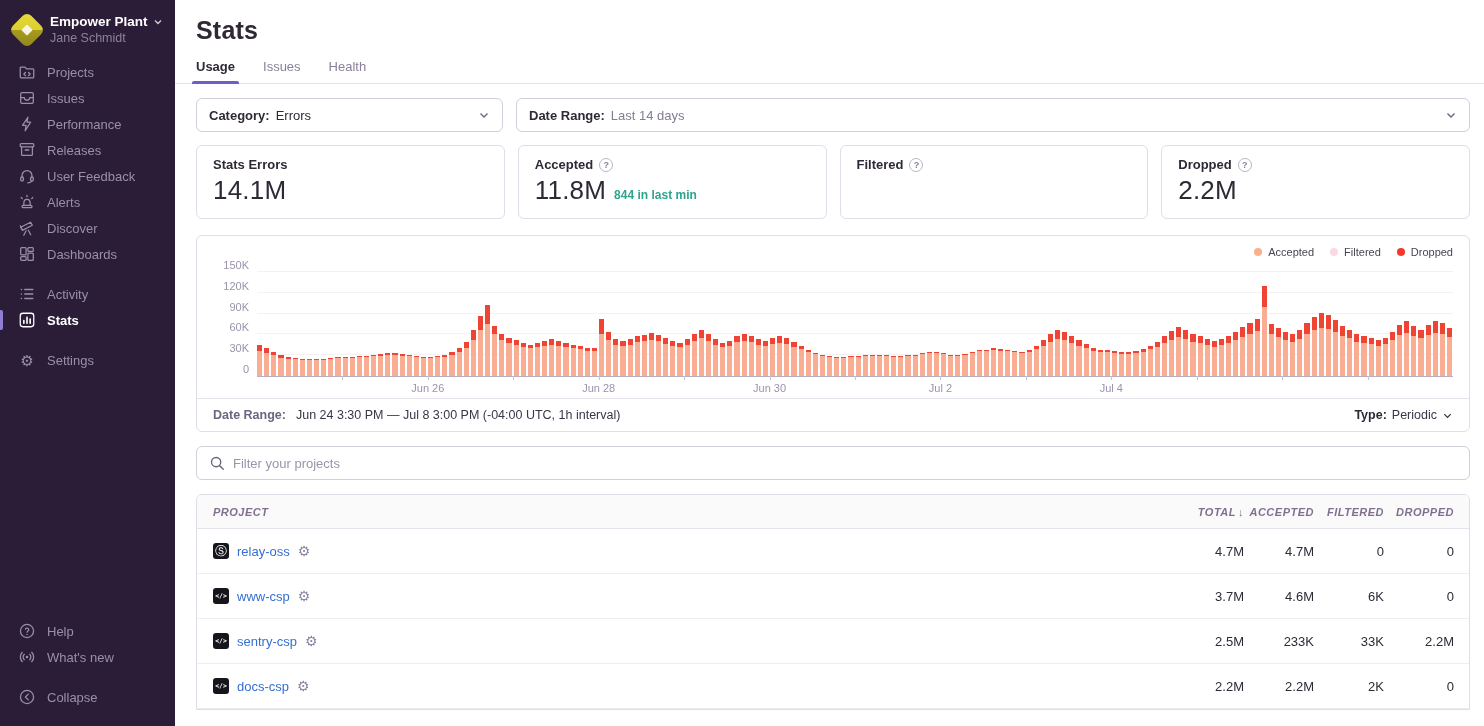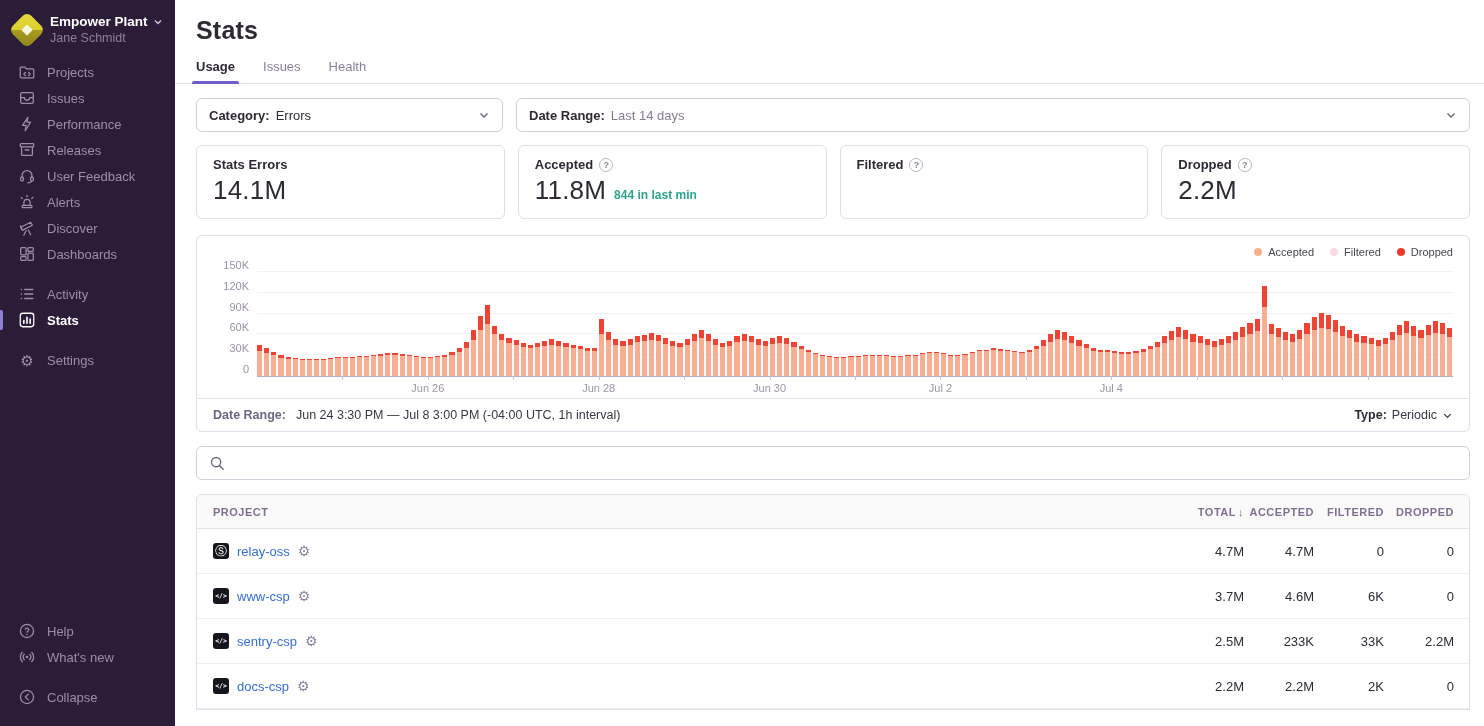--- a/index.html
+++ b/index.html
@@ -77,21 +77,21 @@
   .cf-type-label { font-weight:bold; color:#2f2936; }
   .cf-type-value { color:#3c3547; }
 
   
   .search-box { margin-top:14px; height:34px; border:1px solid #d4cdda; border-radius:6px; display:flex; align-items:center; padding:0 12px; gap:8px; background:#fff; }
   .search-box input { border:none; outline:none; flex:1; font-size:13px; font-family:inherit; color:#3c3547; background:transparent; }
   .search-box input::placeholder { color:#9c93ab; }
 
   
   .table-panel { margin-top:14px; border:1px solid #e2dce8; border-radius:6px 6px 0 0; overflow:hidden; background:#fff; }
-  .t-head { display:flex; align-items:center; background:#fafafb; height:34px; border-bottom:1px solid #e7e1ec; font-size:11px; font-weight:bold; color:#80708f; letter-spacing:.5px; text-transform:uppercase; padding:0 15px 0 16px; }
+  .t-head { display:flex; align-items:center; background:#fafafb; height:34px; border-bottom:1px solid #e7e1ec; font-size:11px; font-weight:bold; color:#80708f; letter-spacing:.5px; text-transform:uppercase; padding:0 15px 0 16px;font-style:italic; }
   .t-row { display:flex; align-items:center; height:45px; border-bottom:1px solid #f0edf2; padding:0 15px 0 16px; font-size:13px; }
   .col-project { flex:1; display:flex; align-items:center; gap:8px; }
   .col-num { width:70px; text-align:right; color:#2f2936; }
   .col-num.total { width:120px; }
   .t-head .col-num { color:#80708f; }
   .proj-icon { width:16px; height:16px; border-radius:3px; background:#17151c; color:#fff; display:flex; align-items:center; justify-content:center; flex:none; }
   .proj-icon.code { font-size:6.5px; font-weight:bold; font-family:"DejaVu Sans Mono", monospace; }
   .proj-icon.relay { font-size:12px; }
   .proj-name { color:#356fd4; cursor:pointer; }
   .row-gear { color:#8d84a0; font-size:14px; cursor:pointer; line-height:1; }
@@ -1068,20 +1068,21 @@
             </svg>
         </span>
       </div>
     </div>
 
     <div class="search-box">
       <svg width="16" height="16" viewBox="0 0 18 18">
           <circle cx="8" cy="8" r="5.2" fill="none" stroke="#6b6278" stroke-width="1.5"></circle>
           <line x1="12" y1="12" x2="16" y2="16" stroke="#6b6278" stroke-width="1.5" stroke-linecap="round"></line>
         </svg>
+      <input type="text" placeholder="Filter your projects" style="">
     </div>
 
     <div class="table-panel">
       <div class="t-head">
         <div class="col-project">Project</div>
         <div class="col-num total"><span>Total</span><span class="sort-arrow">↓</span></div>
         <div class="col-num">Accepted</div>
         <div class="col-num">Filtered</div>
         <div class="col-num">Dropped</div>
       </div>

